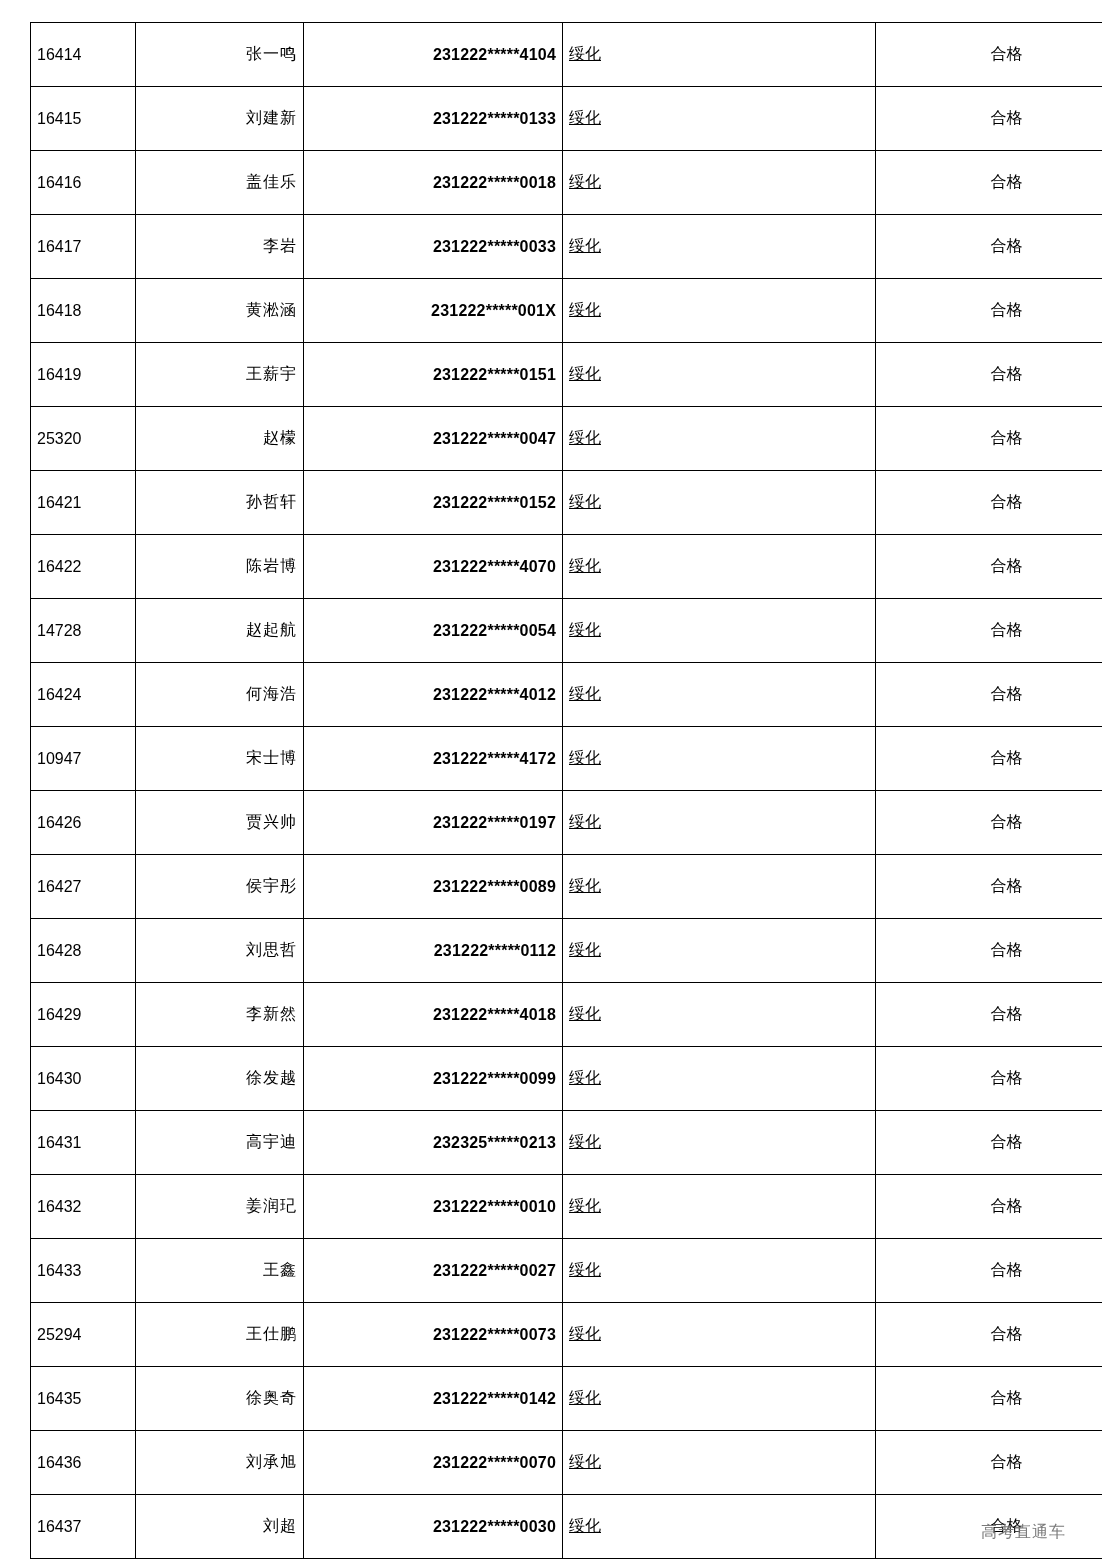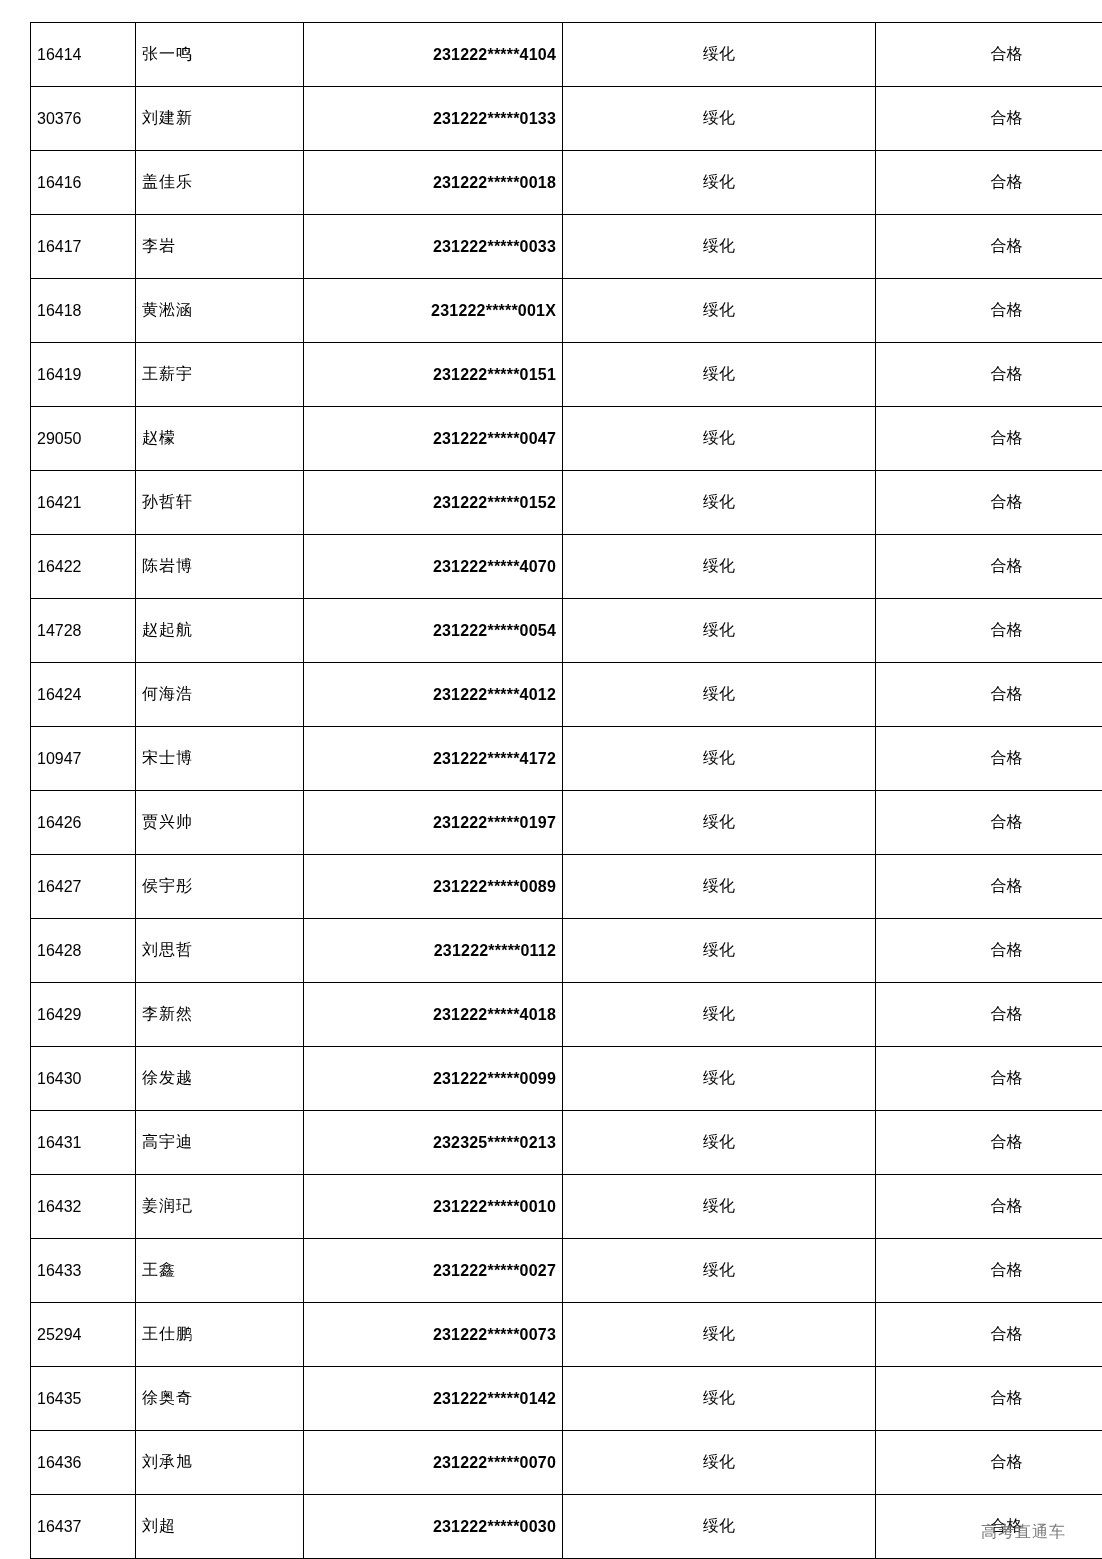--- a/index.html
+++ b/index.html
@@ -37,36 +37,36 @@
     overflow: hidden;
   }
   td.c-seq {
     width: 92px;
     text-align: left;
     padding-left: 18px;
     font-size: 16px;
   }
   td.c-name {
     width: 155px;
-    text-align: left;
+    text-align: right;
     font-size: 17px;
     letter-spacing: 1px;
     font-family: Liberation Serif, serif;
   }
   td.c-id {
     width: 246px;
     text-align: right;
     font-size: 15.5px;
     font-weight: bold;
     letter-spacing: 0.2px;
   }
   td.c-area {
     width: 300px;
-    text-align: center;
-    font-size: 16px;
+    font-size: 16px;
+    text-decoration: underline;
   }
   td.c-result {
     width: 249px;
     text-align: center;
     font-size: 16px;
   }
   .watermark {
     position: absolute;
     right: 36px;
     bottom: 16px;
@@ -83,21 +83,21 @@
   <table class="roster">
     <tbody>
         <tr>
           <td class="c-seq">16414</td>
           <td class="c-name">张一鸣</td>
           <td class="c-id">231222*****4104</td>
           <td class="c-area">绥化</td>
           <td class="c-result">合格</td>
         </tr>
         <tr>
-          <td class="c-seq">30376</td>
+          <td class="c-seq">16415</td>
           <td class="c-name">刘建新</td>
           <td class="c-id">231222*****0133</td>
           <td class="c-area">绥化</td>
           <td class="c-result">合格</td>
         </tr>
         <tr>
           <td class="c-seq">16416</td>
           <td class="c-name">盖佳乐</td>
           <td class="c-id">231222*****0018</td>
           <td class="c-area">绥化</td>
@@ -118,21 +118,21 @@
           <td class="c-result">合格</td>
         </tr>
         <tr>
           <td class="c-seq">16419</td>
           <td class="c-name">王薪宇</td>
           <td class="c-id">231222*****0151</td>
           <td class="c-area">绥化</td>
           <td class="c-result">合格</td>
         </tr>
         <tr>
-          <td class="c-seq">29050</td>
+          <td class="c-seq">25320</td>
           <td class="c-name">赵檬</td>
           <td class="c-id">231222*****0047</td>
           <td class="c-area">绥化</td>
           <td class="c-result">合格</td>
         </tr>
         <tr>
           <td class="c-seq">16421</td>
           <td class="c-name">孙哲轩</td>
           <td class="c-id">231222*****0152</td>
           <td class="c-area">绥化</td>

